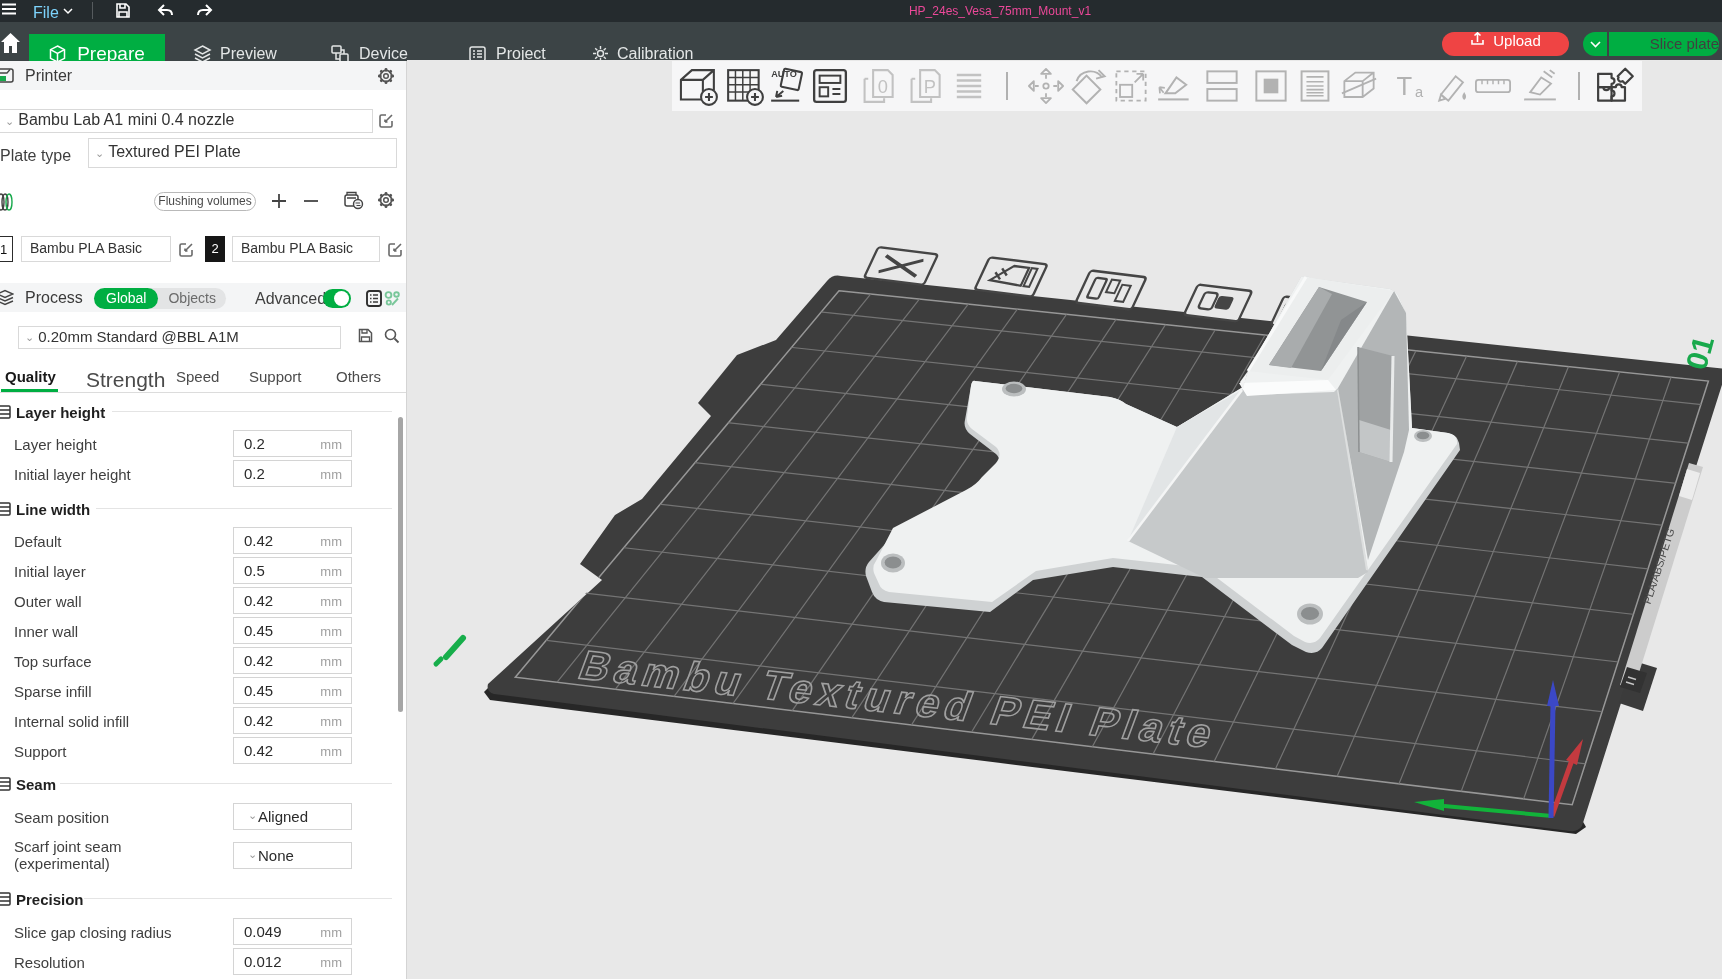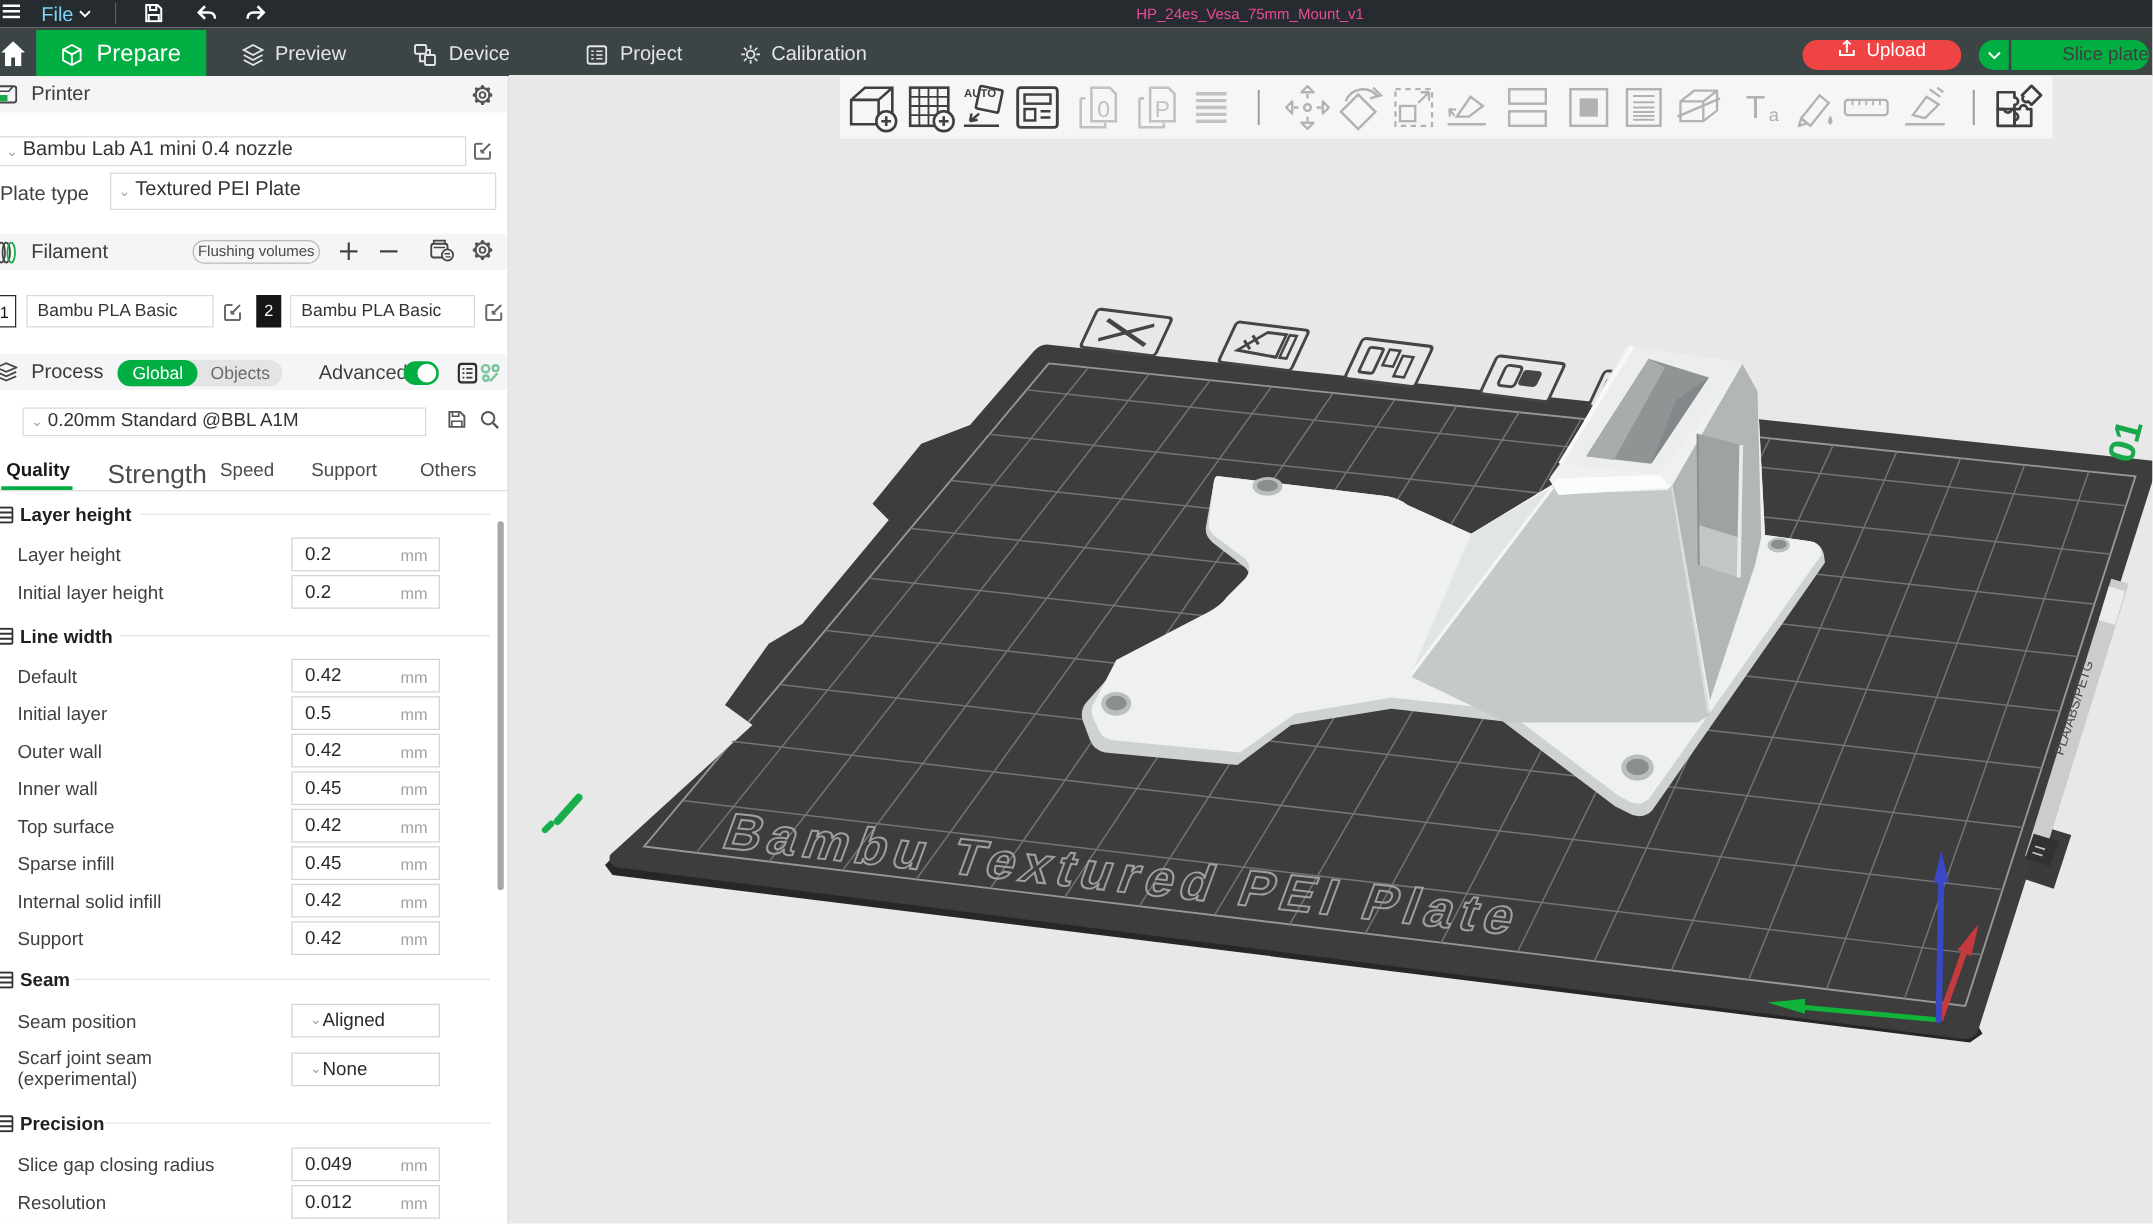--- a/index.html
+++ b/index.html
@@ -1,18 +1,18 @@
 <!DOCTYPE html>
 <html><head><meta charset="utf-8"><style>
 *{margin:0;padding:0;box-sizing:border-box;font-family:"Liberation Sans",sans-serif}
 body{width:1722px;height:979px;overflow:hidden;position:relative;background:#fff}
 .abs{position:absolute}
 .titlebar{left:0;top:0;width:1722px;height:22px;background:#252b2e}
 .tabbar{left:0;top:22px;width:1722px;height:39px;background:#3c4446}
-.tab{position:absolute;top:2px;height:39px;display:flex;align-items:center;color:#e3e6e6;font-size:16px}
+.tab{position:absolute;top:12px;height:39px;display:flex;align-items:center;color:#e3e6e6;font-size:16px}
 .panel{left:0;top:61px;width:407px;height:918px;background:#fff;border-right:1px solid #d4d4d4}
 .sechead{position:absolute;left:0;width:406px;height:29px;background:#f4f5f6;display:flex;align-items:center}
 .sectitle{font-size:16px;color:#3a3a3a;margin-left:25px}
 .combo{position:absolute;border:1px solid #d9d9d9;background:#fff;display:flex;align-items:center;color:#333}
 .chev{color:#9a9a9a;font-size:11px;margin:0 4px 0 6px}
 .lbl{position:absolute;font-size:15px;color:#3f3f3f}
 .valbox{position:absolute;left:233px;width:119px;height:27px;border:1px solid #d4d4d4;background:#fff;font-size:15px;color:#2b2b2b}
 .valbox .v{position:absolute;left:10px;top:4px}
 .valbox .u{position:absolute;right:9px;top:6px;font-size:13px;color:#a0a0a0}
 .gtitle{position:absolute;font-size:15px;font-weight:bold;color:#1f1f1f}
@@ -343,23 +343,20 @@
     </div>
     <svg class="abs" style="left:379px;top:52px" width="15" height="15">
       <path d="M13 8 V12.5 Q13 14 11.5 14 H2.5 Q1 14 1 12.5 V3.5 Q1 2 2.5 2 H7" fill="none" stroke="#6a6a6a" stroke-width="1.6"></path>
       <path d="M6 9 L13 2 M6 9 L6 6.5 M6 9 L8.5 9" stroke="#6a6a6a" stroke-width="1.6" fill="none"></path>
     </svg>
     <div class="lbl" style="left:0px;top:86px;font-size:16px">Plate type</div>
     <div class="combo" style="left:88px;top:77px;width:309px;height:30px;font-size:16px;">
       <span class="chev">⌄</span>
       <span style="margin-top:-2px">Textured PEI Plate</span>
     </div>
-    <div class="sechead" style="top:126px">
-      <span class="sectitle">Filament</span>
-    </div>
     <svg class="abs" style="left:-4px;top:131px" width="18" height="20">
       <g fill="none" stroke="#444" stroke-width="1.4">
         <ellipse cx="9" cy="10" rx="3" ry="8"></ellipse>
         <ellipse cx="5" cy="10" rx="3" ry="8"></ellipse>
         <ellipse cx="13" cy="10" rx="3" ry="8" stroke="#18a94c"></ellipse>
       </g>
     </svg>
     <div class="abs" style="left:154px;top:131px;width:102px;height:19px;border:1px solid #b9b9b9;border-radius:10px;font-size:12px;color:#4a4a4a;text-align:center;line-height:17px">Flushing volumes</div>
     <svg class="abs" style="left:271px;top:132px" width="16" height="16">
       <path d="M8 1 V15 M1 8 H15" stroke="#444" stroke-width="1.8"></path>

